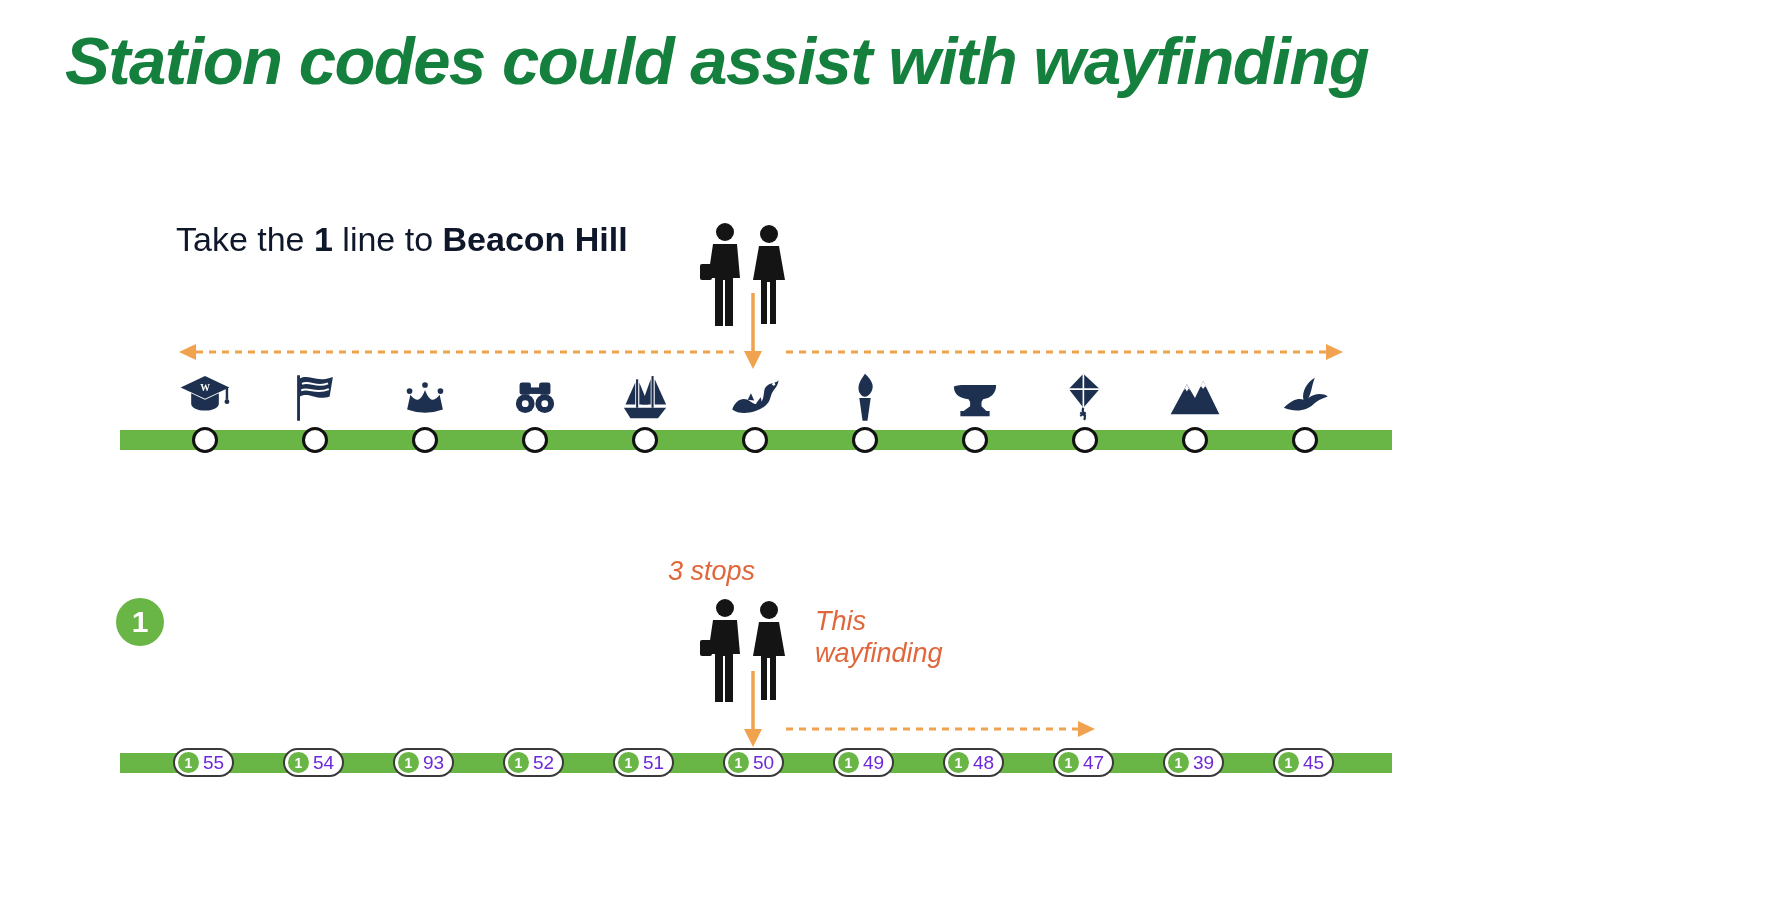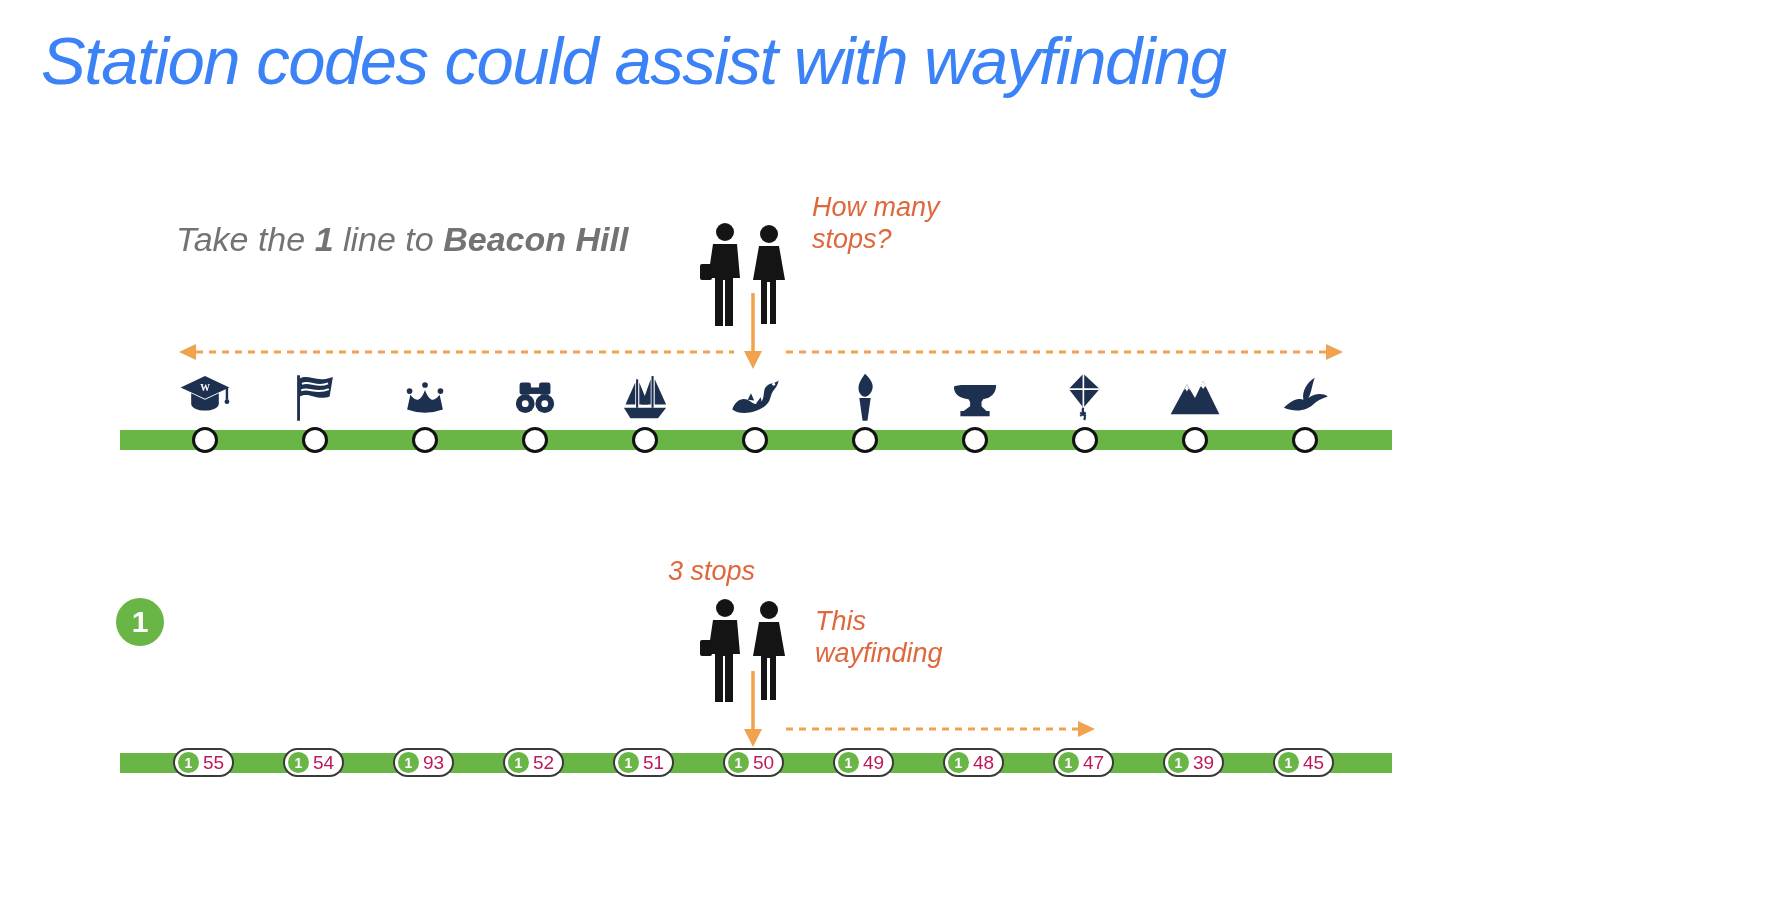--- a/index.html
+++ b/index.html
@@ -1,23 +1,23 @@
 <!DOCTYPE html>
 <html><head>
 <meta charset="utf-8">
 <style>
   * { margin:0; padding:0; box-sizing:border-box; }
   html,body { background:#fff; }
   body { font-family:"Liberation Sans", sans-serif; }
   .slide { position:relative; width:1780px; height:920px; background:#ffffff; overflow:hidden; }
 
-  .title { position:absolute; left:41px; top:22px; font-size:67px; font-weight:normal;
-           font-style:italic; color:#3b82f6; letter-spacing:-1.5px; white-space:nowrap; }
-
-  .instr { position:absolute; font-size:34px; color:#737373; white-space:nowrap;font-style:italic; }
+  .title { position:absolute; left:65px; top:22px; font-size:67px; font-weight:bold;
+           font-style:italic; color:#15803d; letter-spacing:-1.5px; white-space:nowrap; }
+
+  .instr { position:absolute; font-size:34px; color:#0f172a; white-space:nowrap; }
   .instr b { font-weight:bold; }
 
   .annot { position:absolute; font-size:27px; font-style:italic; color:#e0673c; line-height:1.18; }
 
   .people { position:absolute; width:100px; height:112px; }
   .down-arrow { position:absolute; width:28px; height:78px; }
   .dash-arrow { position:absolute; height:22px; }
 
   .line-bar { position:absolute; left:120px; width:1272px; height:20px; background:#69b546; }
 
@@ -25,21 +25,21 @@
                  background:#fff; border:3px solid #121212; }
 
   .icon-station { position:absolute; width:52px; height:52px; }
   .icon-station svg { display:block; }
 
   .badge-pill { position:absolute; display:flex; align-items:center; gap:4px;
                 background:#fff; border:2px solid #3a3a3a; border-radius:16px;
                 height:29px; padding:0 8px 0 3px; }
   .badge-line { width:21px; height:21px; border-radius:50%; background:#69b546; color:#fff;
                 font-weight:bold; font-size:14px; display:flex; align-items:center; justify-content:center; }
-  .badge-code { font-size:19px; color:#be185d; }
+  .badge-code { font-size:19px; color:#6d28d9; }
 
   .line1-badge { position:absolute; width:48px; height:48px; border-radius:50%; background:#69b546;
                  color:#fff; font-weight:bold; font-size:30px;
                  display:flex; align-items:center; justify-content:center; }
   .defs-holder { position:absolute; width:0; height:0; overflow:hidden; }
 </style>
 </head>
 <body>
 
 <div class="slide">
@@ -144,21 +144,20 @@
       </symbol>
     </defs>
   </svg>
 
   <h1 class="title">Station codes could assist with wayfinding</h1>
 
   <div class="instr" style="left:176px; top:220px;">
     <span>Take the </span><b>1</b><span> line to </span><b>Beacon Hill</b>
   </div>
 
-  <div class="annot" style="left:812px; top:192px; width:165px;">How many stops?</div>
 
   <svg class="people" style="left:697px; top:222px;" viewBox="0 0 100 112">
       <use href="#people-icon"></use>
     </svg>
 
   <svg class="down-arrow" style="left:739px; top:293px;" viewBox="0 0 28 78">
     <line x1="14" y1="0" x2="14" y2="60" stroke="#f0a24e" stroke-width="3.5"></line>
     <polygon points="5,58 23,58 14,76" fill="#f0a24e"></polygon>
   </svg>
 

